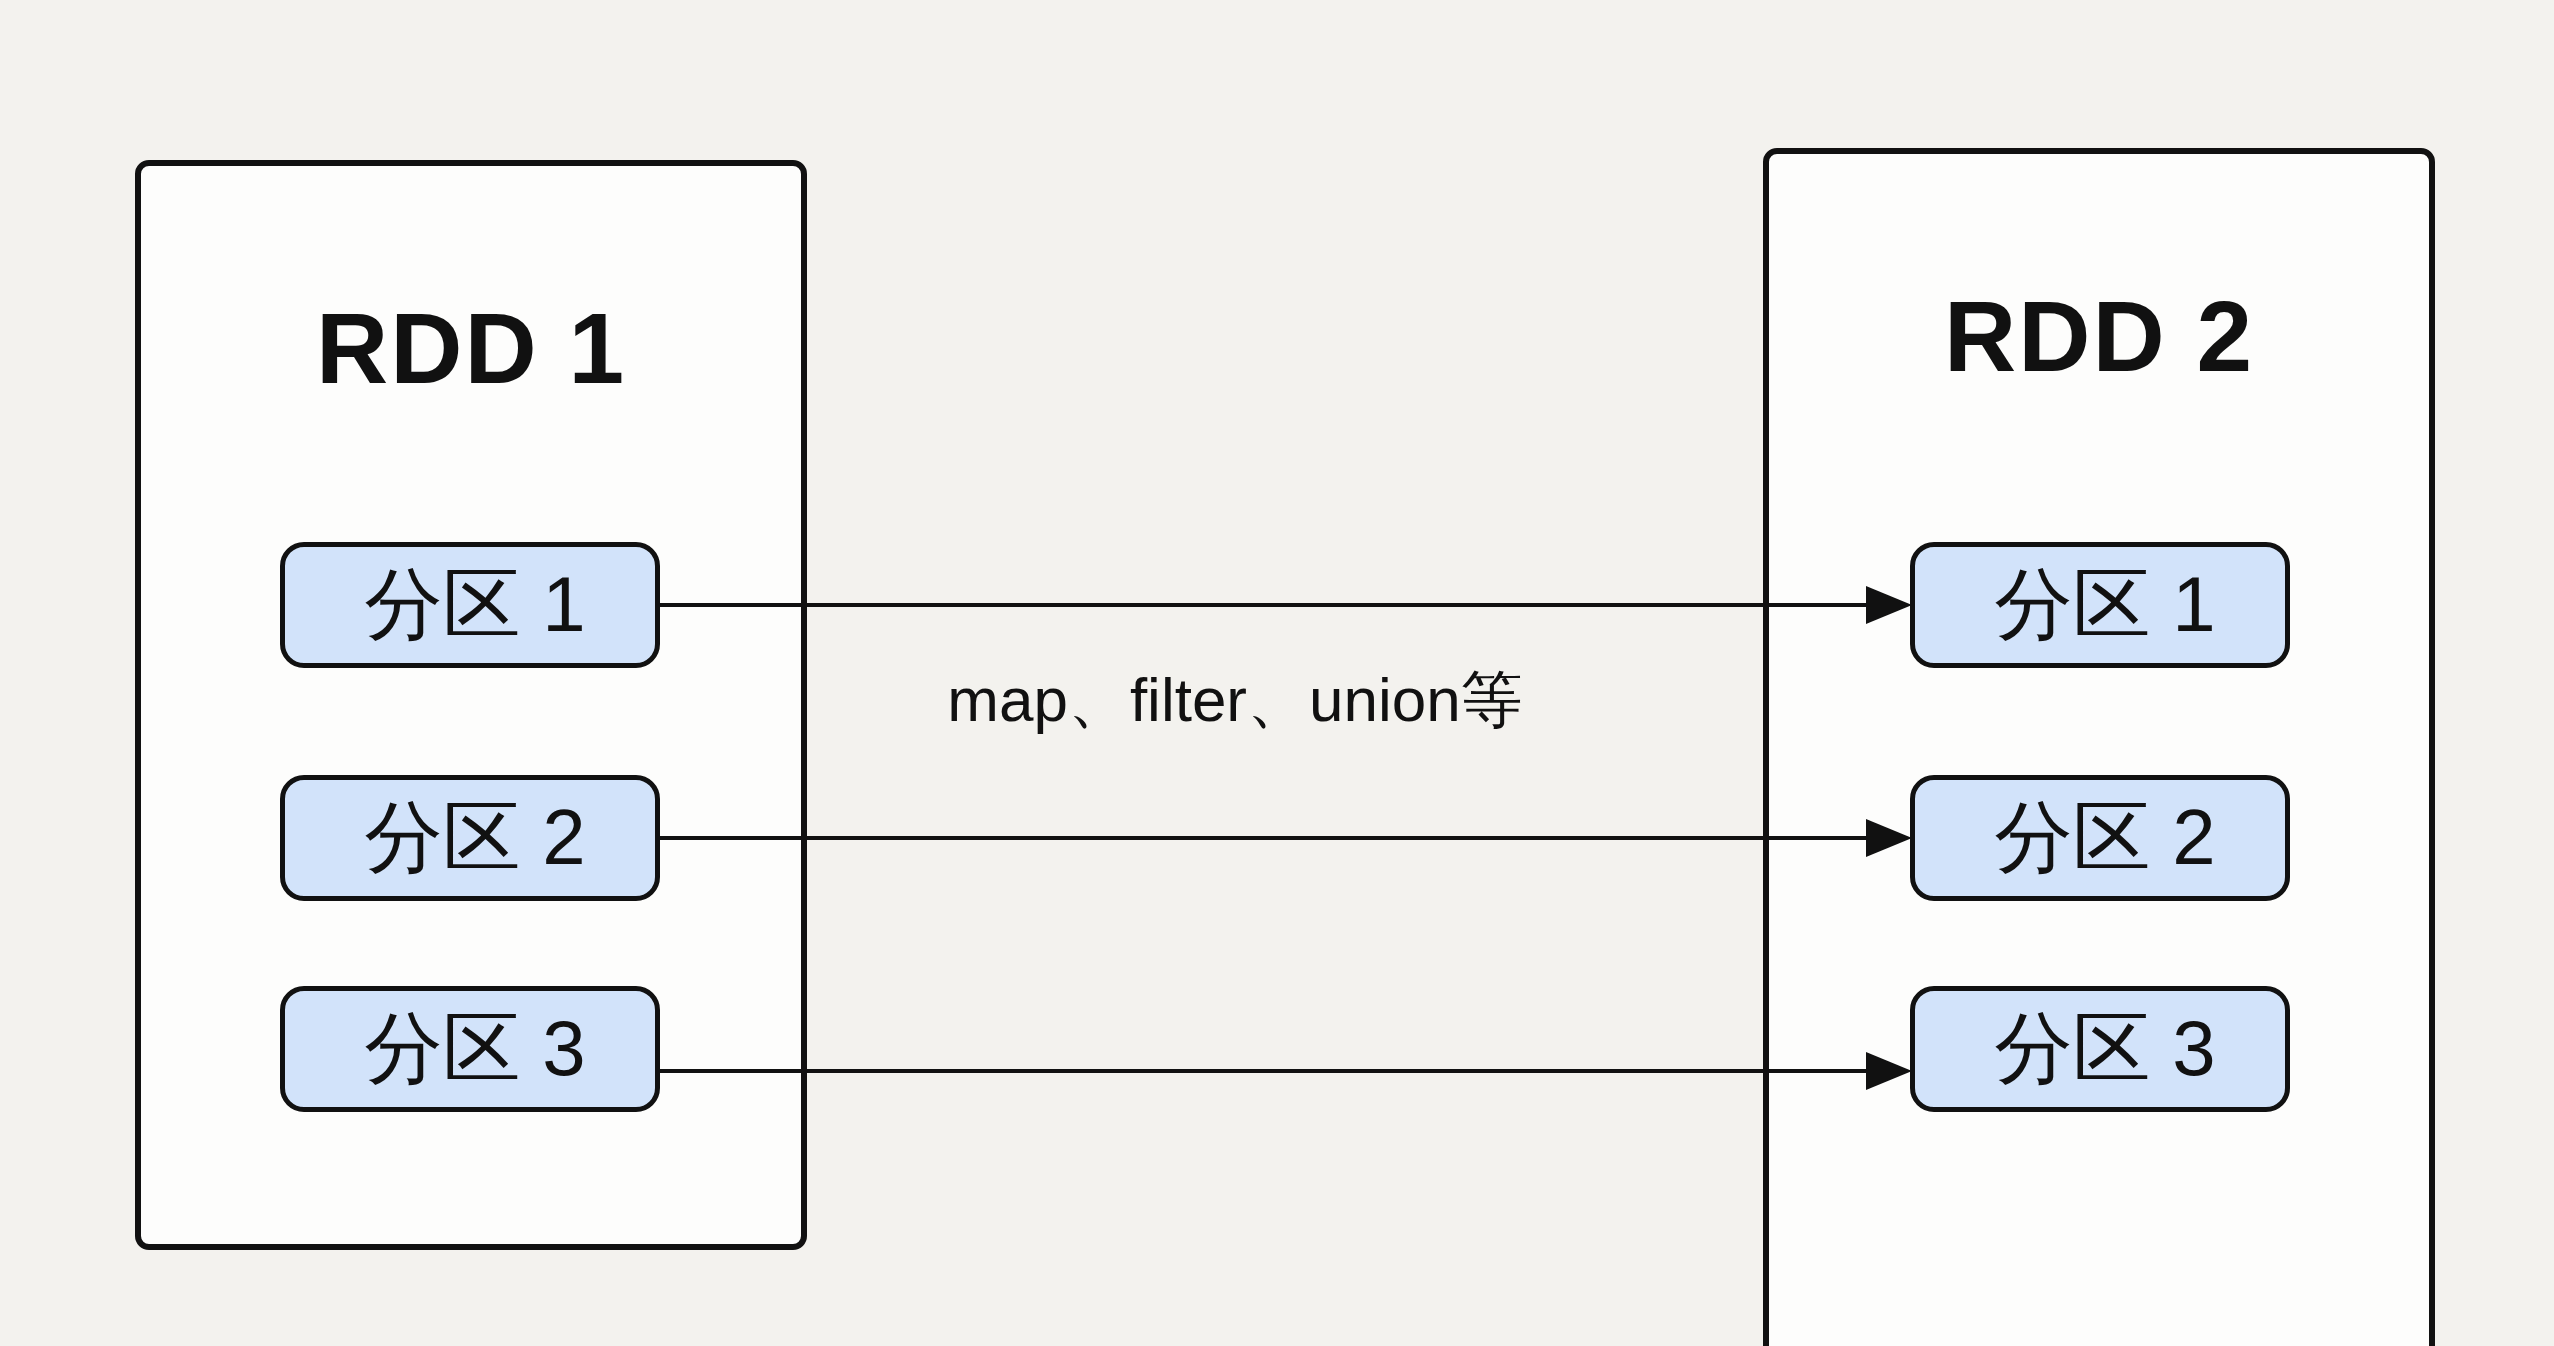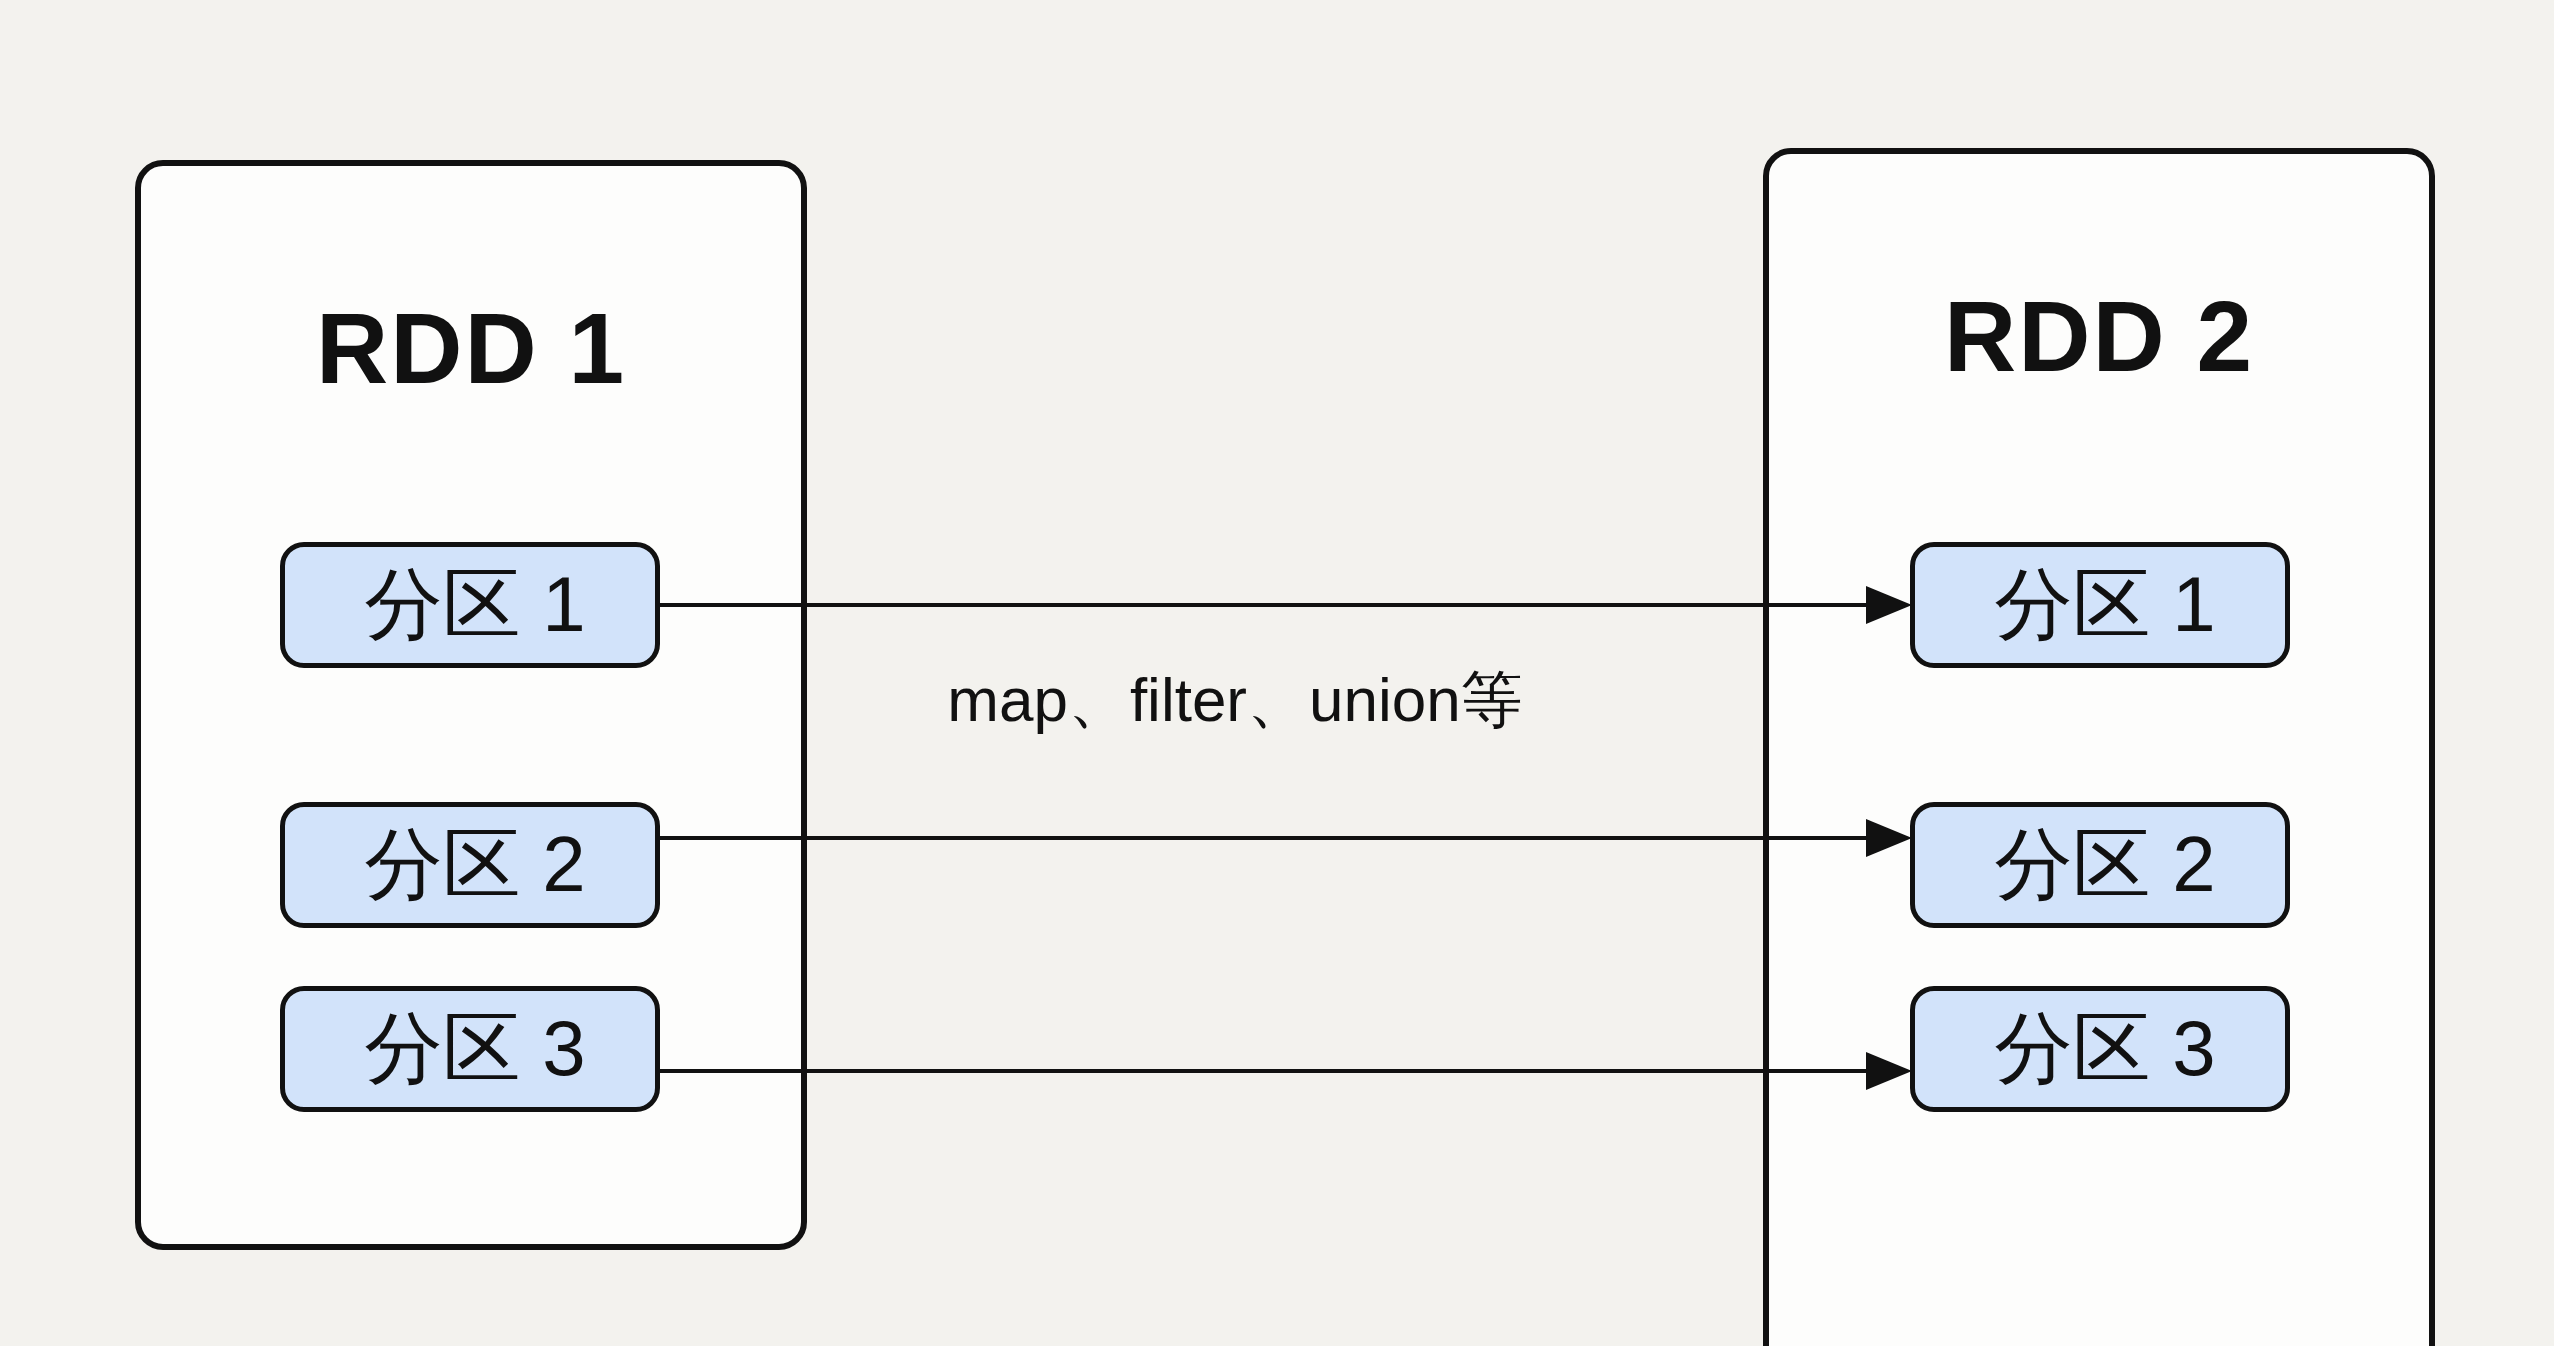--- a/index.html
+++ b/index.html
@@ -13,21 +13,21 @@
     width: 2554px;
     height: 1346px;
     background: var(--background, #f3f2ee);
     overflow: hidden;
     color: var(--stroke, #111);
   }
   .rdd-container {
     position: absolute;
     background: var(--container-fill, #fdfdfc);
     border: 6px solid var(--stroke, #111);
-    border-radius: 28px;
+    border-radius: 14px;
     box-sizing: border-box;
     z-index: 1;
   }
   #rdd1-container { left: 135px; top: 160px; width: 672px; height: 1090px; }
   #rdd2-container { left: 1763px; top: 148px; width: 672px; height: 1296px; }
   .rdd-title {
     position: absolute;
     left: 0; right: 0;
     top: 125px;
     text-align: center;
@@ -49,21 +49,21 @@
     justify-content: center;
     font-size: 78px;
     font-weight: 500;
     z-index: 3;
     color: var(--stroke, #111);
     padding-left: 10px;
   }
   .partition.col-left  { left: 280px; }
   .partition.col-right { left: 1910px; }
   .partition.row-1 { top: 542px; }
-  .partition.row-2 { top: 802px; }
+  .partition.row-2 { top: 775px; }
   .partition.row-3 { top: 986px; }
 
   #diagram-title {
     position: absolute;
     left: 942px;
     top: 175px;
     width: 700px;
     text-align: center;
     font-size: 140px;
     font-weight: 600;

